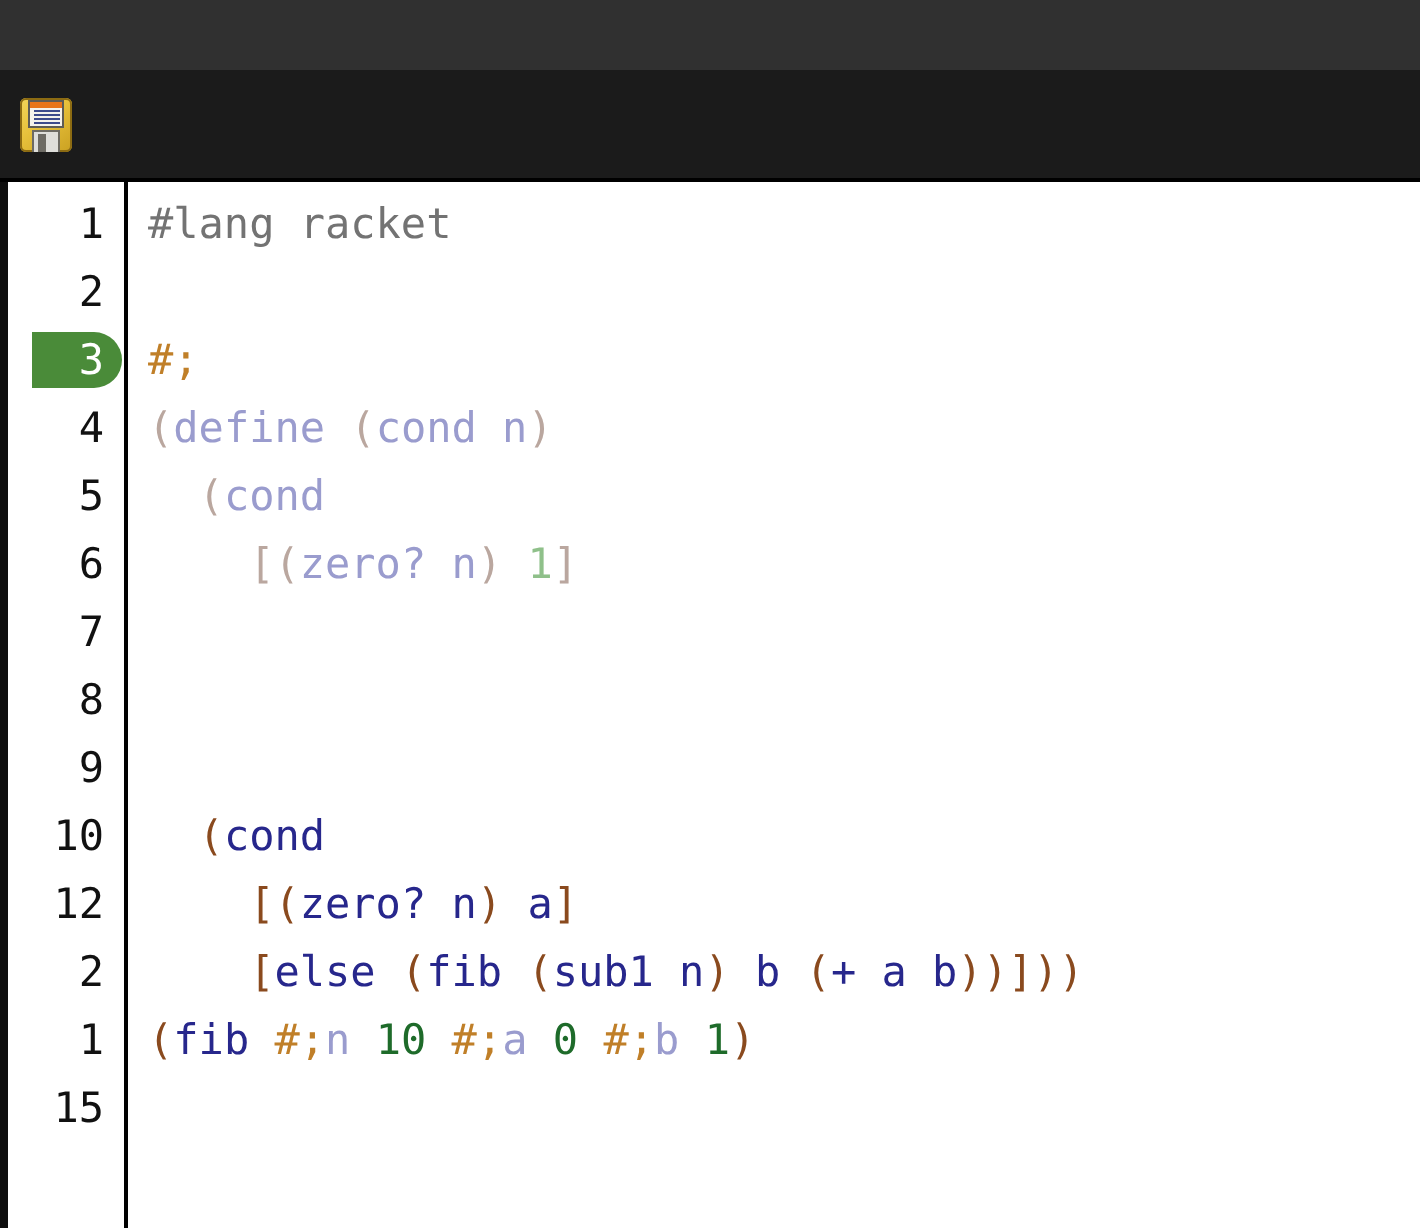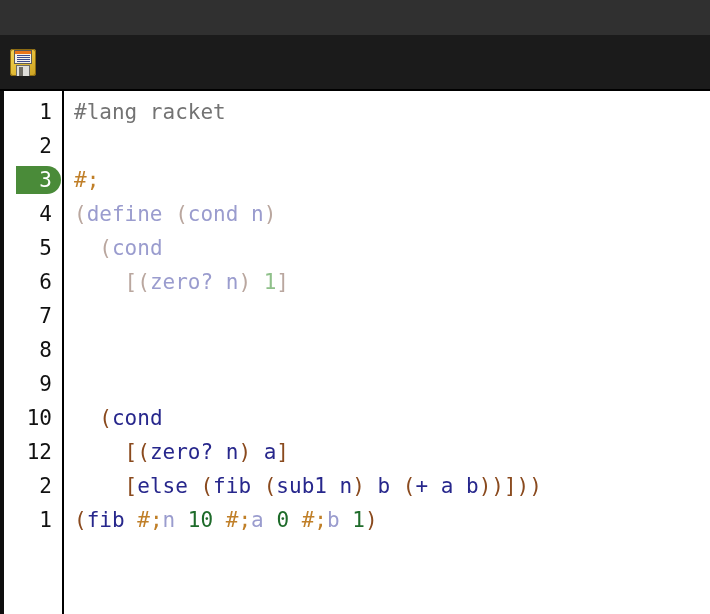--- a/index.html
+++ b/index.html
@@ -243,16 +243,20 @@
           <div class="code"><span class="t-ident">    </span><span class="t-paren">[(</span><span class="t-ident">zero? n</span><span class="t-paren">) </span><span class="t-ident">a</span><span class="t-paren">]</span></div>
         </div>
         <div class="row">
           <div class="lineno">2</div>
           <div class="code"><span class="t-ident">    </span><span class="t-paren">[</span><span class="t-ident">else </span><span class="t-paren">(</span><span class="t-ident">fib </span><span class="t-paren">(</span><span class="t-ident">sub1 n</span><span class="t-paren">) </span><span class="t-ident">b </span><span class="t-paren">(</span><span class="t-ident">+ a b</span><span class="t-paren">))]))</span></div>
         </div>
         <div class="row">
           <div class="lineno">1</div>
           <div class="code"><span class="t-paren">(</span><span class="t-ident">fib </span><span class="t-hash">#;</span><span class="d-ident">n</span><span class="t-plain"> </span><span class="t-num">10</span><span class="t-plain"> </span><span class="t-hash">#;</span><span class="d-ident">a</span><span class="t-plain"> </span><span class="t-num">0</span><span class="t-plain"> </span><span class="t-hash">#;</span><span class="d-ident">b</span><span class="t-plain"> </span><span class="t-num">1</span><span class="t-paren">)</span></div>
         </div>
+        <div class="row">
+          <div class="lineno">15</div>
+          <div class="code"></div>
+        </div>
       </div>
   </div>
 
 </div>
 
 </body></html>

